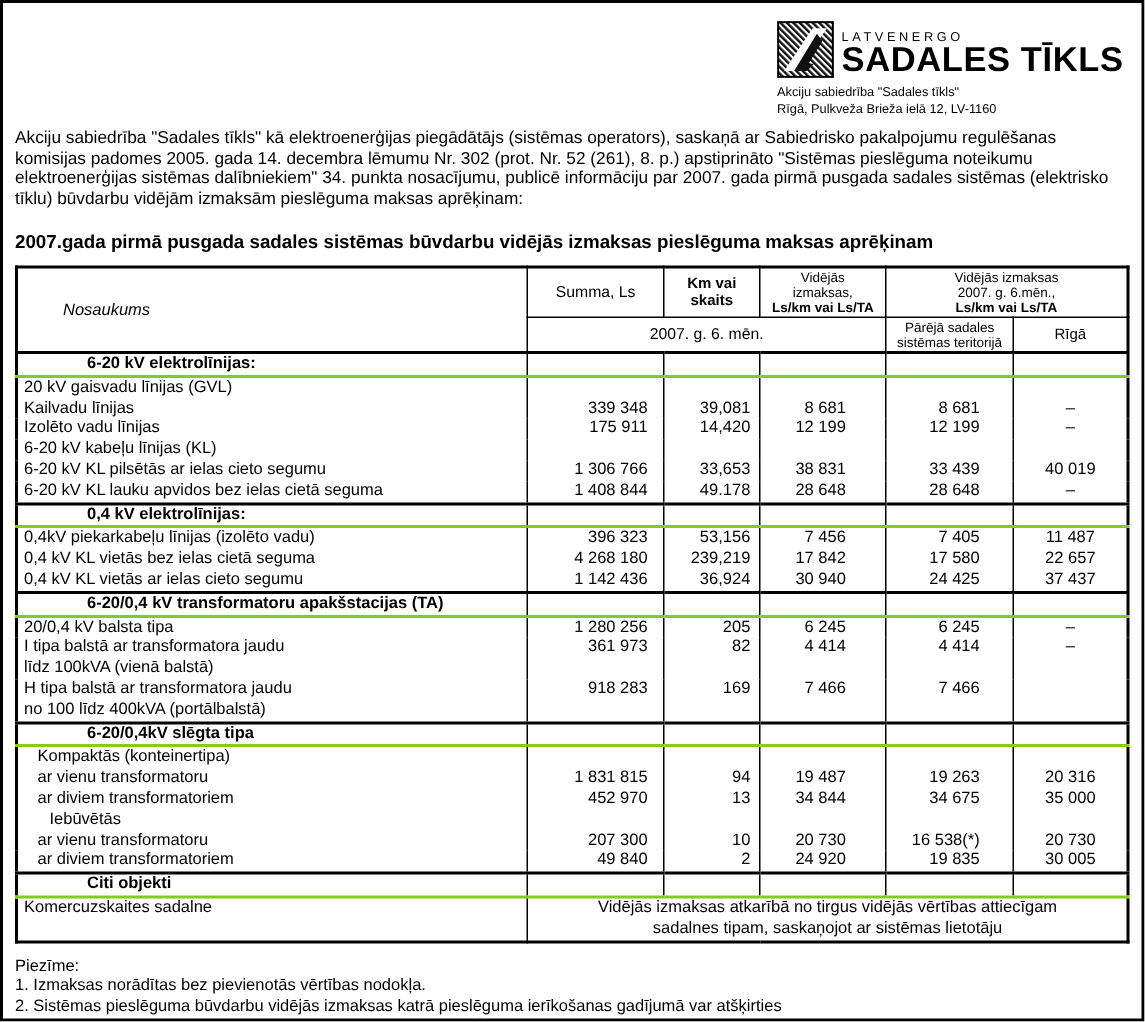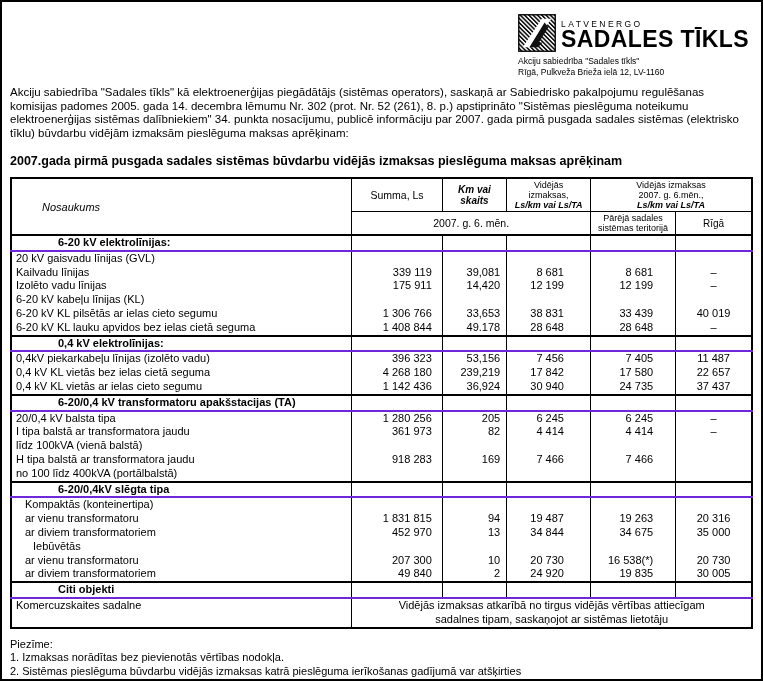--- a/index.html
+++ b/index.html
@@ -23,29 +23,29 @@
   .intro { font-size:11.5px; line-height:13.5px; margin:8px 0 0 0; }
   .doc-title { text-align:left; font-size:12.5px; font-weight:bold; margin:14px 0 9px 0; }
   
   table.costs { width:100%; border-collapse:collapse; border:2px solid #000; table-layout:fixed; }
   .costs th, .costs td { border-left:1px solid #000; border-right:1px solid #000; }
   .costs thead th { border:1px solid #000; font-weight:normal; vertical-align:middle; padding:1px 2px; }
   .h-nos { text-align:left; padding-left:30px !important; font-size:11px;font-style:italic; }
   .h-summa { font-size:10.5px; }
   .h-km { font-weight:bold !important; font-size:10px; line-height:11px; }
   .h-avg, .h-right { font-size:9px; line-height:10px; }
-  .h-avg .b, .h-right .b, .h-km div { font-weight:bold;font-style:italic; }
+  .h-avg .b, .h-right .b, .h-km div { font-weight:bold; }
   .h-period { font-size:10.5px; }
   .h-other { font-size:9px; line-height:10px; }
   .h-riga { font-size:10px; }
   .costs tbody td { font-size:11px; line-height:13.8px; padding:0; vertical-align:top; }
   .c-name { text-align:left; padding-left:4px !important; }
   .c-name.ind1 { padding-left:13px !important; }
   .c-name.ind2 { padding-left:21px !important;margin-left:30px; }
-  tr.section td { border-top:2px solid #000; border-bottom:2px solid #6d28d9; }
+  tr.section td { border-top:2px solid #000; border-bottom:2px solid #84cc16; }
   tr.section td.c-name { font-weight:bold; padding-left:46px !important; }
   .v0 { text-align:right; padding-right:10px !important; }
   .v1 { text-align:right; padding-right:6px !important; }
   .v2 { text-align:right; padding-right:26px !important; }
   .v3 { text-align:right; padding-right:22px !important; }
   .v4 { text-align:center; }
   .c-merged { text-align:center; vertical-align:middle !important; font-size:11.5px; line-height:14px; padding:0 28px !important; }
   
   .notes { font-size:11px; line-height:13.6px; margin-top:9px; }
 </style>
@@ -135,21 +135,21 @@
         <tr>
           <td class="c-name">20 kV gaisvadu līnijas (GVL)</td>
           <td class="c-val v0"></td>
           <td class="c-val v1"></td>
           <td class="c-val v2"></td>
           <td class="c-val v3"></td>
           <td class="c-val v4"></td>
         </tr>
         <tr>
           <td class="c-name">Kailvadu līnijas</td>
-          <td class="c-val v0">339 119</td>
+          <td class="c-val v0">339 348</td>
           <td class="c-val v1">39,081</td>
           <td class="c-val v2">8 681</td>
           <td class="c-val v3">8 681</td>
           <td class="c-val v4">–</td>
         </tr>
         <tr>
           <td class="c-name">Izolēto vadu līnijas</td>
           <td class="c-val v0">175 911</td>
           <td class="c-val v1">14,420</td>
           <td class="c-val v2">12 199</td>
@@ -202,21 +202,21 @@
           <td class="c-val v1">239,219</td>
           <td class="c-val v2">17 842</td>
           <td class="c-val v3">17 580</td>
           <td class="c-val v4">22 657</td>
         </tr>
         <tr>
           <td class="c-name">0,4 kV KL vietās ar ielas cieto segumu</td>
           <td class="c-val v0">1 142 436</td>
           <td class="c-val v1">36,924</td>
           <td class="c-val v2">30 940</td>
-          <td class="c-val v3">24 735</td>
+          <td class="c-val v3">24 425</td>
           <td class="c-val v4">37 437</td>
         </tr>
         <tr class="section">
           <td class="c-name">6-20/0,4 kV transformatoru apakšstacijas (TA)</td>
           <td class="c-val v0"></td>
           <td class="c-val v1"></td>
           <td class="c-val v2"></td>
           <td class="c-val v3"></td>
           <td class="c-val v4"></td>
         </tr>

